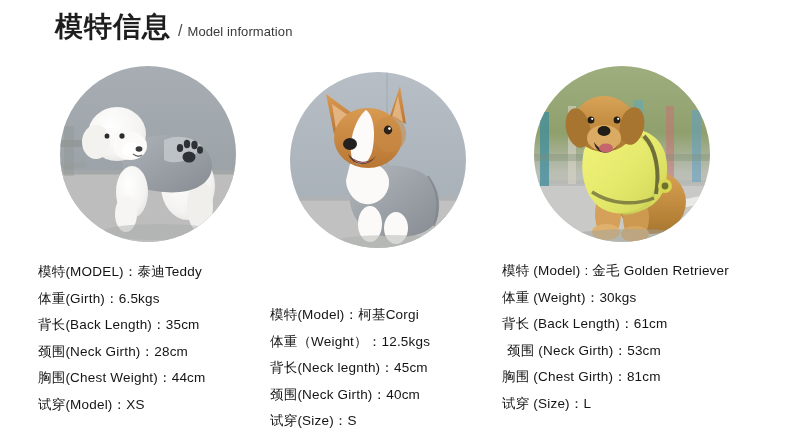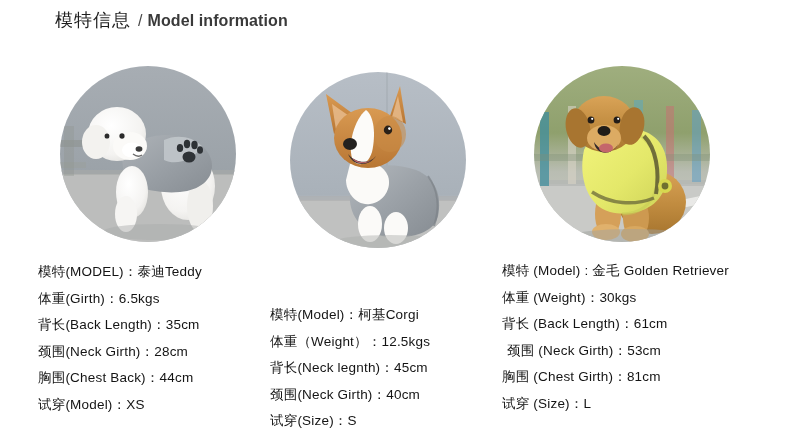--- a/index.html
+++ b/index.html
@@ -19,35 +19,35 @@
   
   .page-title {
     position: absolute;
     left: 55px;
     top: 8px;
     display: flex;
     align-items: baseline;
     white-space: nowrap;
   }
   .page-title .cn {
-    font-size: 18px;
-    font-weight: 400;
+    font-size: 28px;
+    font-weight: 700;
     letter-spacing: 1px;
     color: #1e1e1e;
   }
   .page-title .sep {
     font-size: 16px;
     color: #4a4a4a;
     margin: 0 5px 0 7px;
     font-weight: 400;
   }
   .page-title .en {
-    font-size: 16px;
+    font-size: 13px;
     color: #3a3a3a;
-    font-weight: 700;
+    font-weight: 400;
     letter-spacing: .1px;
   }
 
   
   .models {
     position: absolute;
     left: 0;
     top: 60px;
     width: 790px;
     height: 372px;
@@ -174,21 +174,21 @@
 
           <ellipse cx="100" cy="166" rx="58" ry="8" fill="#a9abaa" opacity=".45"></ellipse>
         </svg>
       </div>
     </div>
     <div class="specs">
       <div class="spec-line">模特(MODEL)：泰迪Teddy</div>
       <div class="spec-line">体重(Girth)：6.5kgs</div>
       <div class="spec-line">背长(Back Length)：35cm</div>
       <div class="spec-line">颈围(Neck Girth)：28cm</div>
-      <div class="spec-line">胸围(Chest Back)：44cm</div>
+      <div class="spec-line">胸围(Chest Weight)：44cm</div>
       <div class="spec-line">试穿(Model)：XS</div>
     </div>
   </div>
 
   <div class="model-col c1">
     <div class="photo-wrap">
       <div class="photo">
         <svg viewBox="0 0 176 176" xmlns="http://www.w3.org/2000/svg">
           <defs>
             <linearGradient id="wall2" x1="0" y1="0" x2="0" y2="1">

